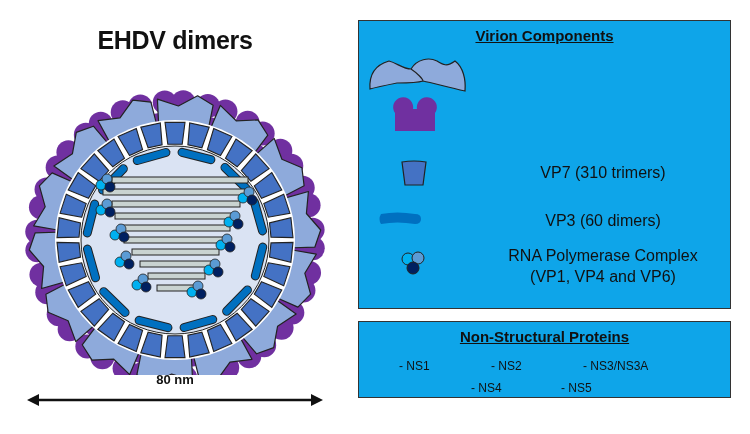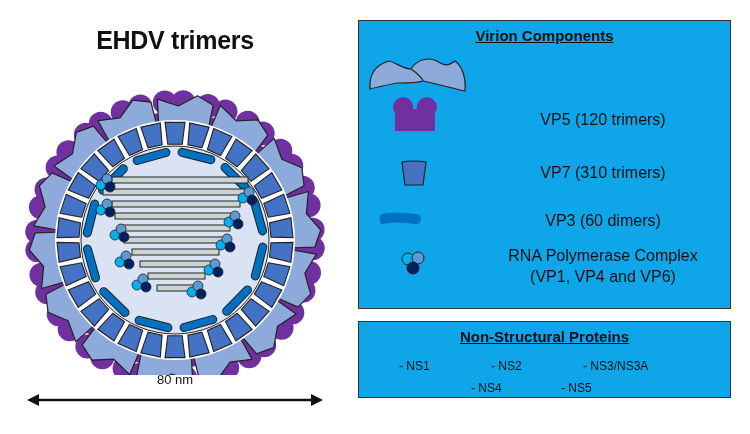--- a/index.html
+++ b/index.html
@@ -2,36 +2,36 @@
 <html><head>
 <meta charset="utf-8">
 <style>
   html, body { margin: 0; padding: 0; background: #ffffff; }
   body { width: 750px; height: 434px; position: relative; overflow: hidden;
          font-family: "Liberation Sans", sans-serif; color: #111; }
   .title { position: absolute; left: 0; width: 350px; top: 26px; text-align: center;
            font-size: 25px; font-weight: bold; letter-spacing: -0.3px; }
   #virion { position: absolute; left: 0; top: 75px; }
   .scale-label { position: absolute; left: 140px; top: 372px; width: 70px; text-align: center;
-                 font-size: 13px; font-weight: normal; }
+                 font-size: 13px; font-weight: bold; }
   #scale-arrow { position: absolute; left: 25px; top: 390px; }
   .box { position: absolute; border: 1.5px solid #333; background: #0ea5e9; box-sizing: border-box; }
   #components-box { left: 358px; top: 20px; width: 373px; height: 289px; }
   #ns-box { left: 358px; top: 321px; width: 373px; height: 77px; }
   .box-title { position: absolute; left: 0; right: 0; text-align: center; font-weight: bold;
                font-size: 15px; text-decoration: underline; }
   .legend-row { position: absolute; left: 0; right: 0; height: 36px; }
   .legend-icon { position: absolute; }
   .legend-text { position: absolute; left: 125px; right: 8px; text-align: center; font-size: 16px; line-height: 19px; }
   .ns-item { position: absolute; font-size: 12px; }
 </style>
 </head>
 <body>
 
-<div class="title">EHDV trimers</div>
+<div class="title">EHDV dimers</div>
 
 <svg id="virion" width="350" height="300" viewBox="0 0 350 300">
   <g id="vp5-layer">
       <circle cx="312.7516745110582" cy="173.27503289416336" r="12" fill="#7030a0"></circle>
       <circle cx="309.0446405295801" cy="197.80296244694458" r="12" fill="#7030a0"></circle>
       <circle cx="303.4525018810027" cy="215.43763238407405" r="12" fill="#7030a0"></circle>
       <circle cx="292.3473559881495" cy="237.61954311747294" r="12" fill="#7030a0"></circle>
       <circle cx="281.579503385628" cy="252.6630449965828" r="12" fill="#7030a0"></circle>
       <circle cx="264.16329463549334" cy="270.32761693755447" r="12" fill="#7030a0"></circle>
       <circle cx="249.27376051580313" cy="281.3073879804766" r="12" fill="#7030a0"></circle>
@@ -205,21 +205,20 @@
   <div class="legend-row" style="top:32px;">
     <svg class="legend-icon" style="left:8px; top:0px;" width="100" height="40">
       <path id="lg-vp2" d="M3,36 C2,22 8,12 22,8 C30,10 36,16 44,16 C50,6 62,4 70,8 C76,12 80,14 88,8 C96,14 99,26 98,38 C80,34 66,30 56,28 C50,30 40,30 30,30 C20,32 10,34 3,36 Z M44,16 C50,20 56,26 56,28" stroke="#222" stroke-width="1.2" fill="#8eaadb"></path>
     </svg>
   </div>
 
   <div class="legend-row" style="top:80px;">
     <svg class="legend-icon" style="left:28px; top:-4px;" width="60" height="40">
       <path id="lg-vp5" d="M8,34 L8,16 A10,10 0 1 1 26,12 L30,12 A10,10 0 1 1 48,16 L48,34 Z" fill="#7030a0"></path>
     </svg>
-    <div class="legend-text" style="top:9px;">VP5 (120 trimers)</div>
   </div>
 
   <div class="legend-row" style="top:138px;">
     <svg class="legend-icon" style="left:40px; top:0px;" width="40" height="30">
       <path id="lg-vp7" d="M3,3 Q15,1 27,3 L24,26 L6,26 Z" stroke="#222" stroke-width="1.2" fill="#4472c4"></path>
     </svg>
     <div class="legend-text" style="top:4px;">VP7 (310 trimers)</div>
   </div>
 
   <div class="legend-row" style="top:186px;">

